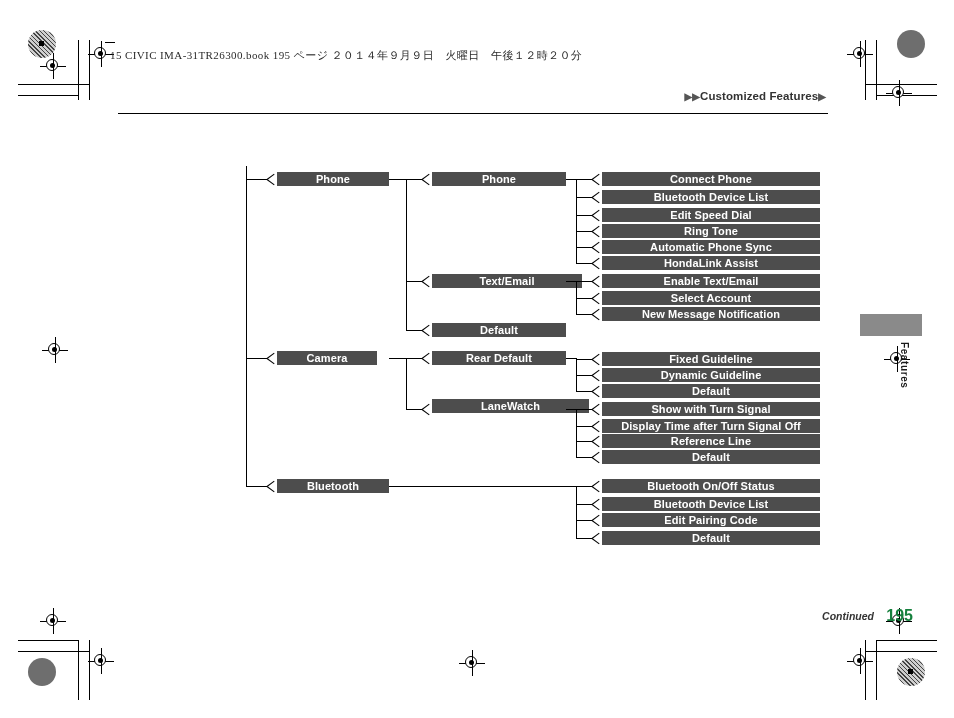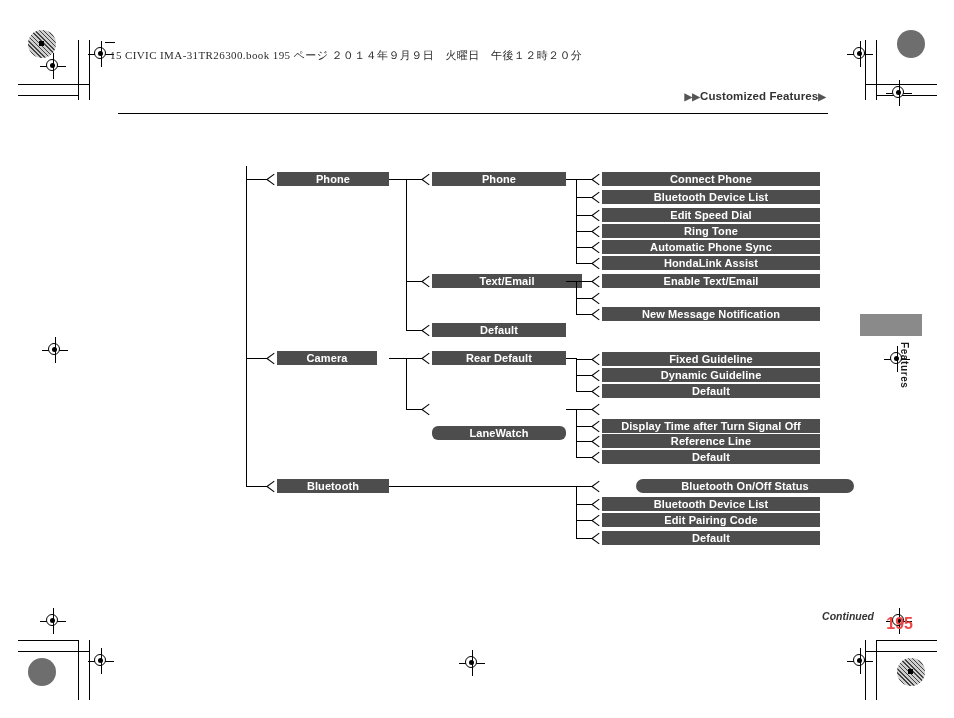--- a/index.html
+++ b/index.html
@@ -145,22 +145,21 @@
     font-style: italic;
     font-weight: bold;
     color: #333;
   }
   .footer-page {
     position: absolute;
     right: 41px;
     top: 607px;
     font-size: 16px;
     font-weight: bold;
-    color: #ef4444;
-    margin-top: 8px;
+    color: #15803d;
   }
 
   
   #tree {
     position: absolute;
     left: 0; top: 0;
     width: 954px; height: 718px;
   }
   .node {
     position: absolute;
@@ -283,36 +282,38 @@
 <div class="footer-page">195</div>
 
 <div id="tree">
     <div class="node" style="left:277px;top:172px;width:112px;">Phone</div>
     <div class="node" style="left:277px;top:351px;width:100px;">Camera</div>
     <div class="node" style="left:277px;top:479px;width:112px;">Bluetooth</div>
     <div class="node" style="left:432px;top:172px;width:134px;">Phone</div>
     <div class="node" style="left:432px;top:274px;width:150px;">Text/Email</div>
     <div class="node" style="left:432px;top:323px;width:134px;">Default</div>
     <div class="node" style="left:432px;top:351px;width:134px;">Rear Default</div>
-    <div class="node" style="left:432px;top:426px;width:134px;border-radius:6px;">LaneWatch</div>
+    <div class="node" style="left:432px;top:399px;width:157px;">LaneWatch</div>
     <div class="node" style="left:602px;top:172px;width:218px;">Connect Phone</div>
     <div class="node" style="left:602px;top:190px;width:218px;">Bluetooth Device List</div>
     <div class="node" style="left:602px;top:208px;width:218px;">Edit Speed Dial</div>
     <div class="node" style="left:602px;top:224px;width:218px;">Ring Tone</div>
     <div class="node" style="left:602px;top:240px;width:218px;">Automatic Phone Sync</div>
     <div class="node" style="left:602px;top:256px;width:218px;">HondaLink Assist</div>
     <div class="node" style="left:602px;top:274px;width:218px;">Enable Text/Email</div>
+    <div class="node" style="left:602px;top:291px;width:218px;">Select Account</div>
     <div class="node" style="left:602px;top:307px;width:218px;">New Message Notification</div>
     <div class="node" style="left:602px;top:352px;width:218px;">Fixed Guideline</div>
     <div class="node" style="left:602px;top:368px;width:218px;">Dynamic Guideline</div>
     <div class="node" style="left:602px;top:384px;width:218px;">Default</div>
+    <div class="node" style="left:602px;top:402px;width:218px;">Show with Turn Signal</div>
     <div class="node" style="left:602px;top:419px;width:218px;">Display Time after Turn Signal Off</div>
     <div class="node" style="left:602px;top:434px;width:218px;">Reference Line</div>
     <div class="node" style="left:602px;top:450px;width:218px;">Default</div>
-    <div class="node" style="left:636px;top:479px;width:218px;border-radius:7px;">Bluetooth On/Off Status</div>
+    <div class="node" style="left:602px;top:479px;width:218px;">Bluetooth On/Off Status</div>
     <div class="node" style="left:602px;top:497px;width:218px;">Bluetooth Device List</div>
     <div class="node" style="left:602px;top:513px;width:218px;">Edit Pairing Code</div>
     <div class="node" style="left:602px;top:531px;width:218px;">Default</div>
     <div class="line v" style="left:246px;top:166px;height:320px;"></div>
     <div class="line h" style="left:246px;top:179px;width:21px;"></div>
     <div class="chev" style="left:267px;top:174px;"></div>
     <div class="line h" style="left:246px;top:358px;width:21px;"></div>
     <div class="chev" style="left:267px;top:353px;"></div>
     <div class="line h" style="left:246px;top:486px;width:21px;"></div>
     <div class="chev" style="left:267px;top:481px;"></div>

